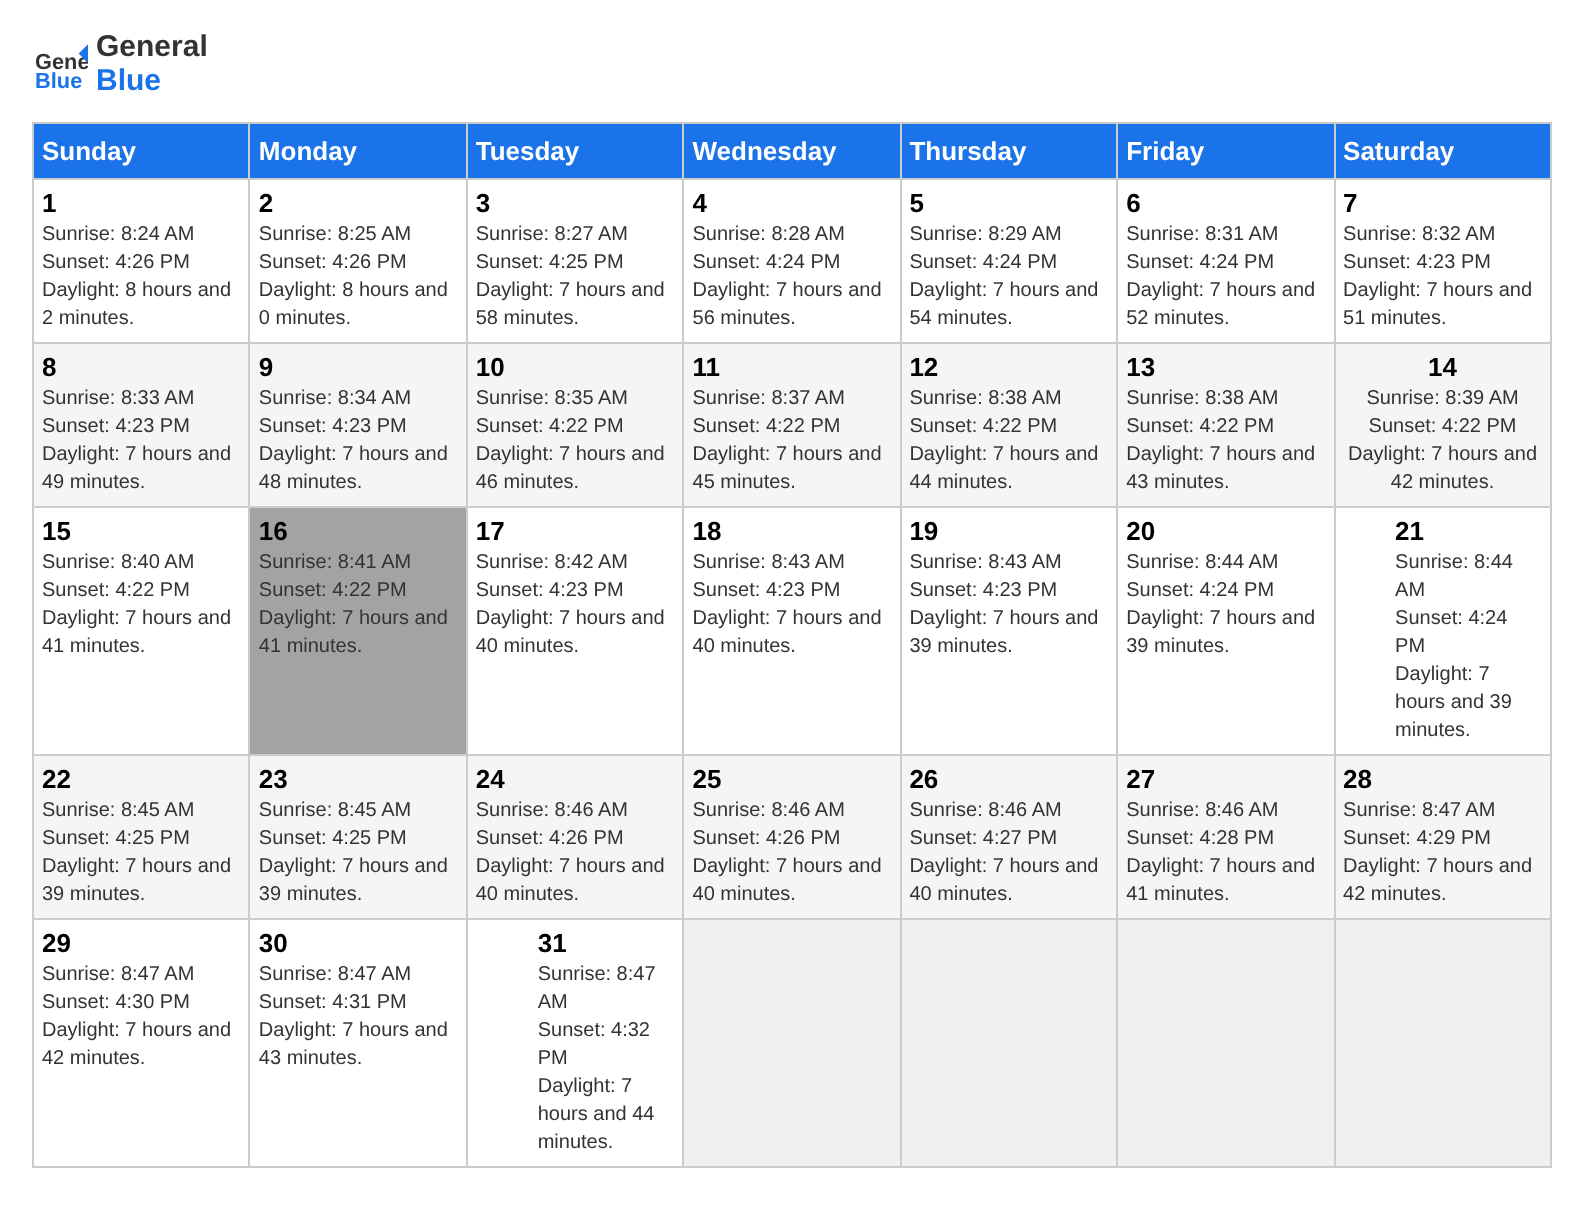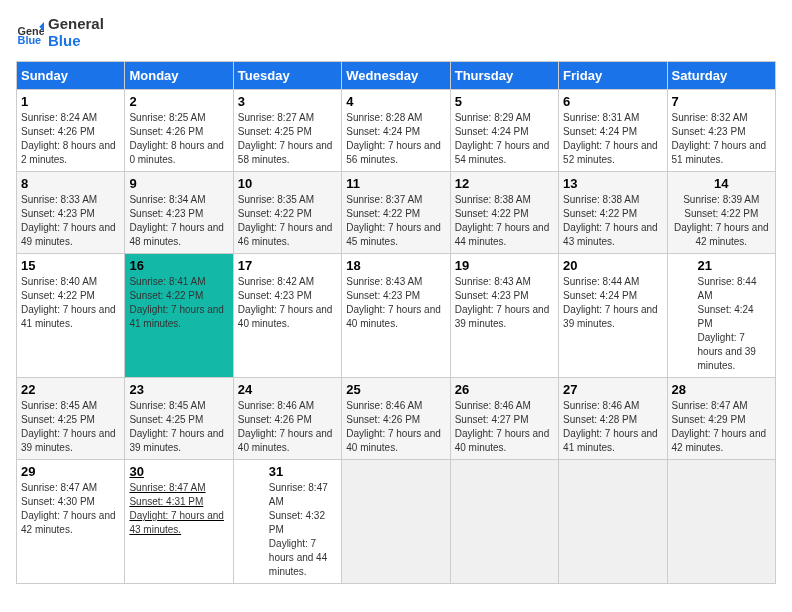--- a/index.html
+++ b/index.html
@@ -171,21 +171,21 @@
         <td style="background: rgb(245, 245, 245); text-align: center;">
           <span class="day-num">14</span>
           <div class="day-info">Sunrise: 8:39 AM<br>Sunset: 4:22 PM<br>Daylight: 7 hours and 42 minutes.</div>
         </td>
       </tr>
       <tr>
         <td style="background: rgb(255, 255, 255);">
           <span class="day-num">15</span>
           <div class="day-info">Sunrise: 8:40 AM<br>Sunset: 4:22 PM<br>Daylight: 7 hours and 41 minutes.</div>
         </td>
-        <td style="background: #14b8a6;">
+        <td style="background: #a3a3a3;">
           <span class="day-num">16</span>
           <div class="day-info">Sunrise: 8:41 AM<br>Sunset: 4:22 PM<br>Daylight: 7 hours and 41 minutes.</div>
         </td>
         <td style="background: rgb(255, 255, 255); margin-top: 20px;">
           <span class="day-num">17</span>
           <div class="day-info">Sunrise: 8:42 AM<br>Sunset: 4:23 PM<br>Daylight: 7 hours and 40 minutes.</div>
         </td>
         <td style="background: rgb(255, 255, 255);">
           <span class="day-num">18</span>
           <div class="day-info">Sunrise: 8:43 AM<br>Sunset: 4:23 PM<br>Daylight: 7 hours and 40 minutes.</div>
@@ -231,21 +231,21 @@
         <td style="background: rgb(245, 245, 245);">
           <span class="day-num">28</span>
           <div class="day-info">Sunrise: 8:47 AM<br>Sunset: 4:29 PM<br>Daylight: 7 hours and 42 minutes.</div>
         </td>
       </tr>
       <tr>
         <td style="background: rgb(255, 255, 255);">
           <span class="day-num">29</span>
           <div class="day-info">Sunrise: 8:47 AM<br>Sunset: 4:30 PM<br>Daylight: 7 hours and 42 minutes.</div>
         </td>
-        <td style="background: rgb(255, 255, 255); text-decoration: underline;">
+        <td style="background: rgb(255, 255, 255);">
           <span class="day-num">30</span>
           <div class="day-info">Sunrise: 8:47 AM<br>Sunset: 4:31 PM<br>Daylight: 7 hours and 43 minutes.</div>
         </td>
         <td style="background: rgb(255, 255, 255); padding-left: 35px;">
           <span class="day-num">31</span>
           <div class="day-info">Sunrise: 8:47 AM<br>Sunset: 4:32 PM<br>Daylight: 7 hours and 44 minutes.</div>
         </td>
         <td class="cell-empty"></td>
         <td class="cell-empty"></td>
         <td class="cell-empty"></td>

